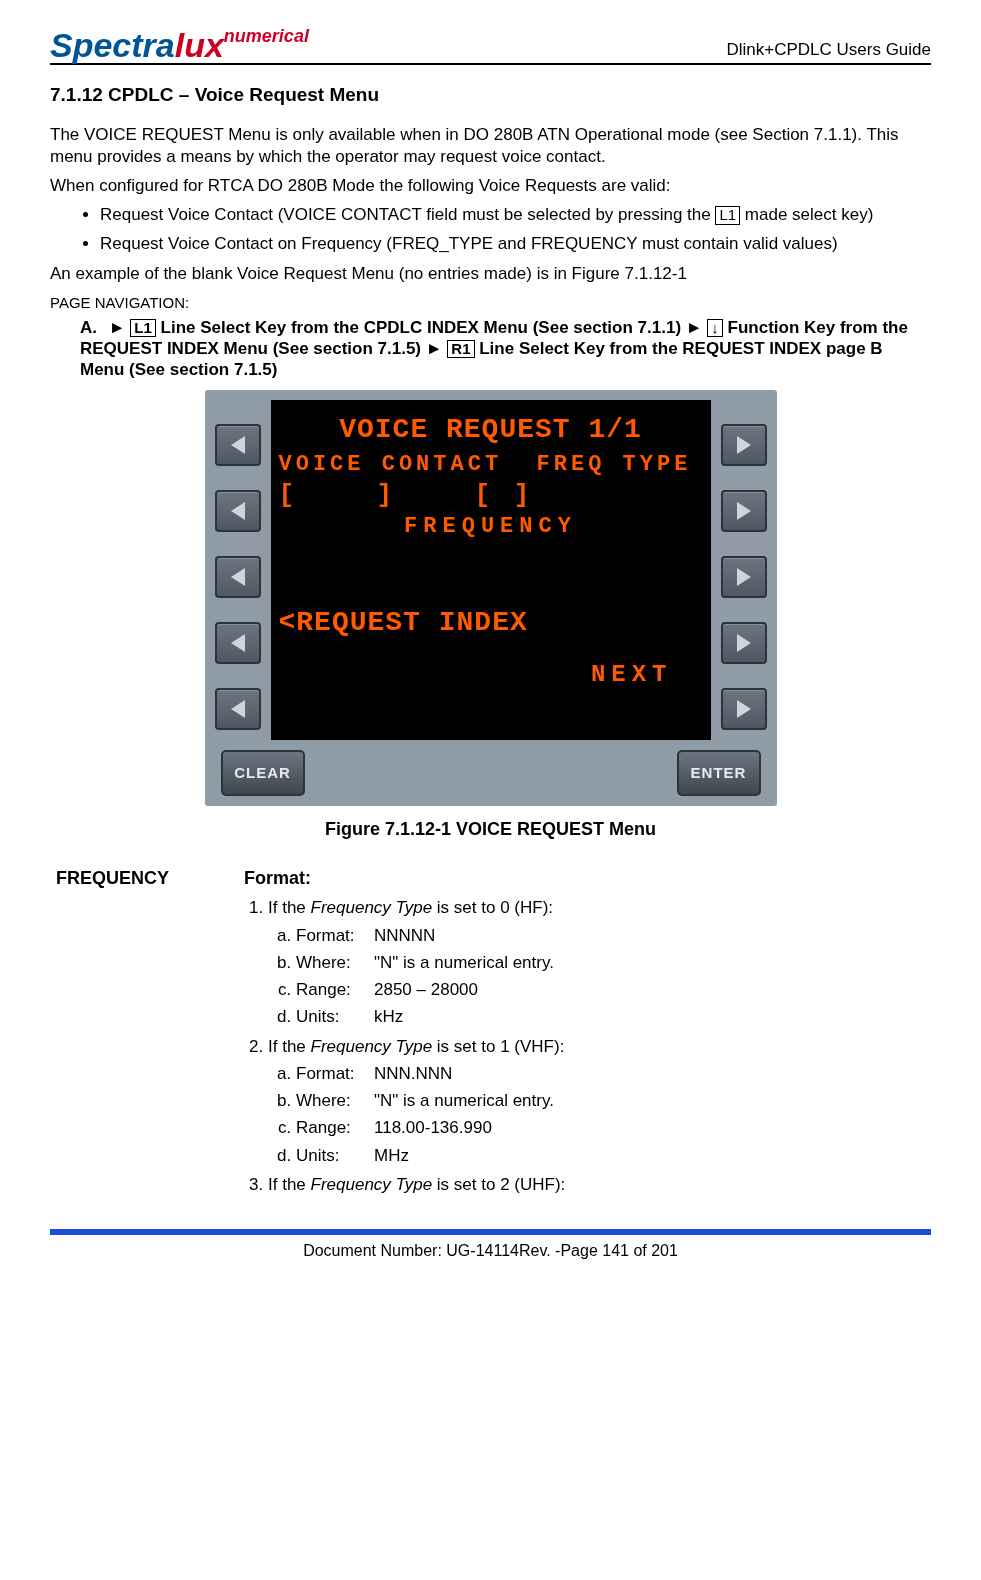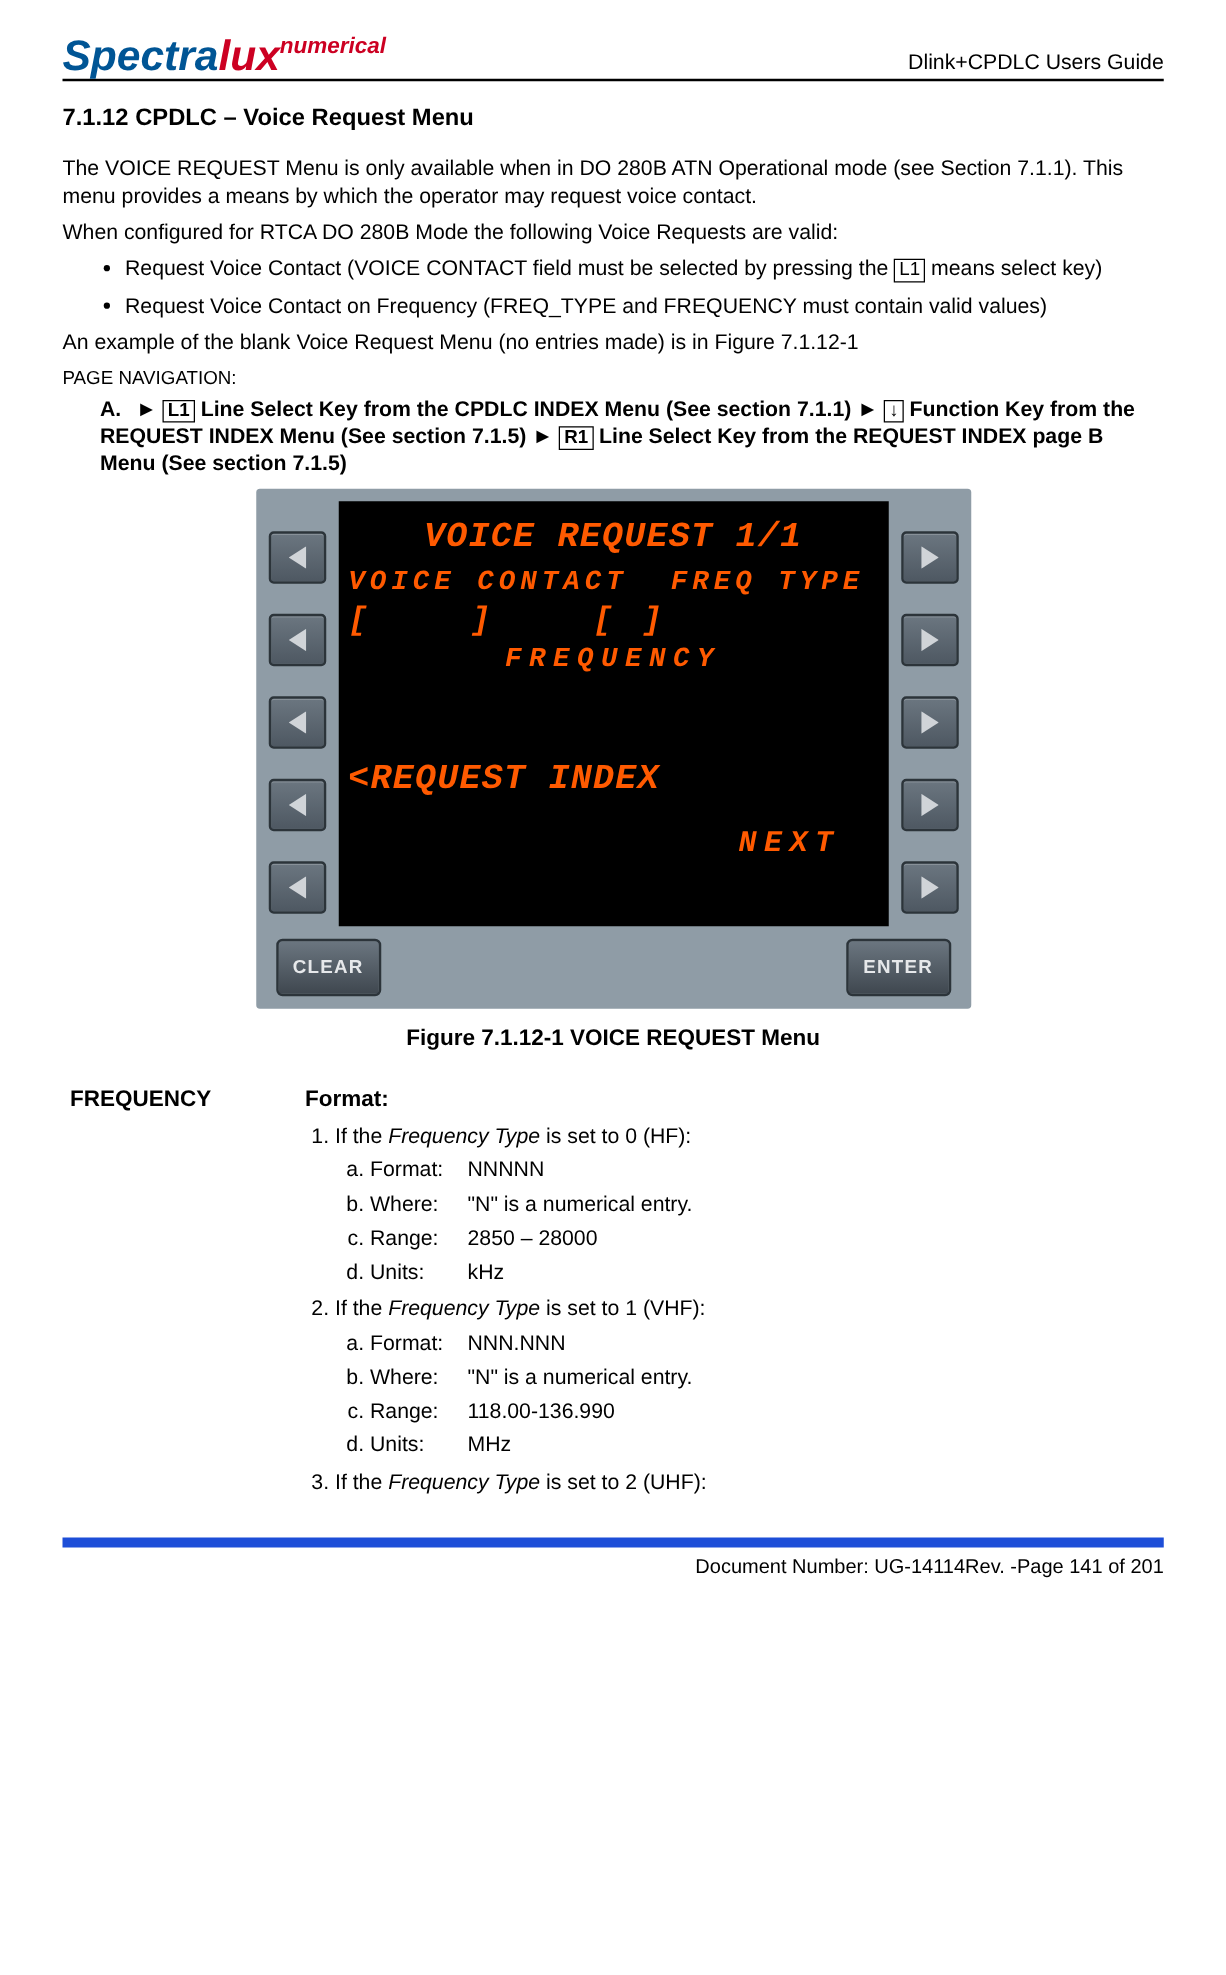--- a/index.html
+++ b/index.html
@@ -92,21 +92,20 @@
     width: 440px;
     height: 340px;
     background: #000;
     margin: 0 10px;
     padding: 12px 8px;
     font-family: "Courier New", monospace;
     font-weight: bold;
     text-align: left;
     position: relative;
     box-sizing: border-box;
-    font-style: italic;
   }
   .screen .title-line { color: #ff5a00; font-size: 28px; text-align: center; letter-spacing: 1px; }
   .screen .label-line { color: #ff5a00; font-size: 22px; letter-spacing: 4px; margin-top: 4px; white-space: pre; }
   .screen .input-line { color: #ff5a00; font-size: 26px; letter-spacing: 4px; white-space: pre; }
   .screen .freq-label { color: #ff5a00; font-size: 22px; letter-spacing: 6px; text-align: center; margin-top: 2px; }
   .screen .req-index { color: #ff5a00; font-size: 28px; margin-top: 64px; letter-spacing: 1px; }
   .screen .next { color: #ff5a00; font-size: 24px; letter-spacing: 6px; text-align: right; padding-right: 30px; margin-top: 20px; }
   .mcdu-bottom {
     display: flex;
     justify-content: space-between;
@@ -147,25 +146,25 @@
   }
   .spec-right { flex: 1; }
   .spec-right .format-head { font-weight: bold; font-size: 18px; margin-bottom: 8px; }
   ol.num { margin: 0; padding-left: 24px; }
   ol.num > li { margin: 8px 0; }
   ol.alpha { list-style-type: lower-alpha; margin: 6px 0 6px 6px; padding-left: 22px; }
   ol.alpha > li { margin: 6px 0; }
   .kv-row { display: flex; }
   .kv-key { width: 78px; }
   .footer {
-    border-top: 8px solid #1d4ed8;
+    border-top: 6px solid #1d4ed8;
     margin-top: 26px;
     padding-top: 6px;
     display: flex;
-    justify-content: flex-end;
+    justify-content: center;
     font-size: 16px;
   }
   em { }
 </style>
 </head>
 <body>
 
 <div class="header-row">
   <div class="logo">
     <div class="logo-main">
@@ -179,21 +178,21 @@
 <h3 class="section-title">
   <span>7.1.12</span>
   <span>CPDLC – Voice Request Menu</span>
 </h3>
 
 <p>The VOICE REQUEST Menu is only available when in DO 280B ATN Operational mode (see Section 7.1.1). This menu provides a means by which the operator may request voice contact.</p>
 <p>When configured for RTCA DO 280B Mode the following Voice Requests are valid:</p>
 
 <ul class="bullets">
   <li>
-    <span>Request Voice Contact (VOICE CONTACT field must be selected by pressing the </span><span class="keybox">L1</span><span> means select key)</span>
+    <span>Request Voice Contact (VOICE CONTACT field must be selected by pressing the </span><span class="keybox">L1</span><span> made select key)</span>
   </li>
   <li>Request Voice Contact on Frequency (FREQ_TYPE and FREQUENCY must contain valid values)</li>
 </ul>
 
 <p>An example of the blank Voice Request Menu (no entries made) is in Figure 7.1.12-1</p>
 
 <div class="nav-label">PAGE NAVIGATION:</div>
 <div class="nav-block">
   <span class="nav-letter">A.</span>
   <span>► </span><span class="keybox">L1</span><span> Line Select Key from the CPDLC INDEX Menu (See section 7.1.1) ► </span><span class="keybox">↓</span><span> Function Key from the REQUEST INDEX Menu (See section 7.1.5) ► </span><span class="keybox">R1</span><span> Line Select Key from the REQUEST INDEX page B Menu (See section 7.1.5)</span>

